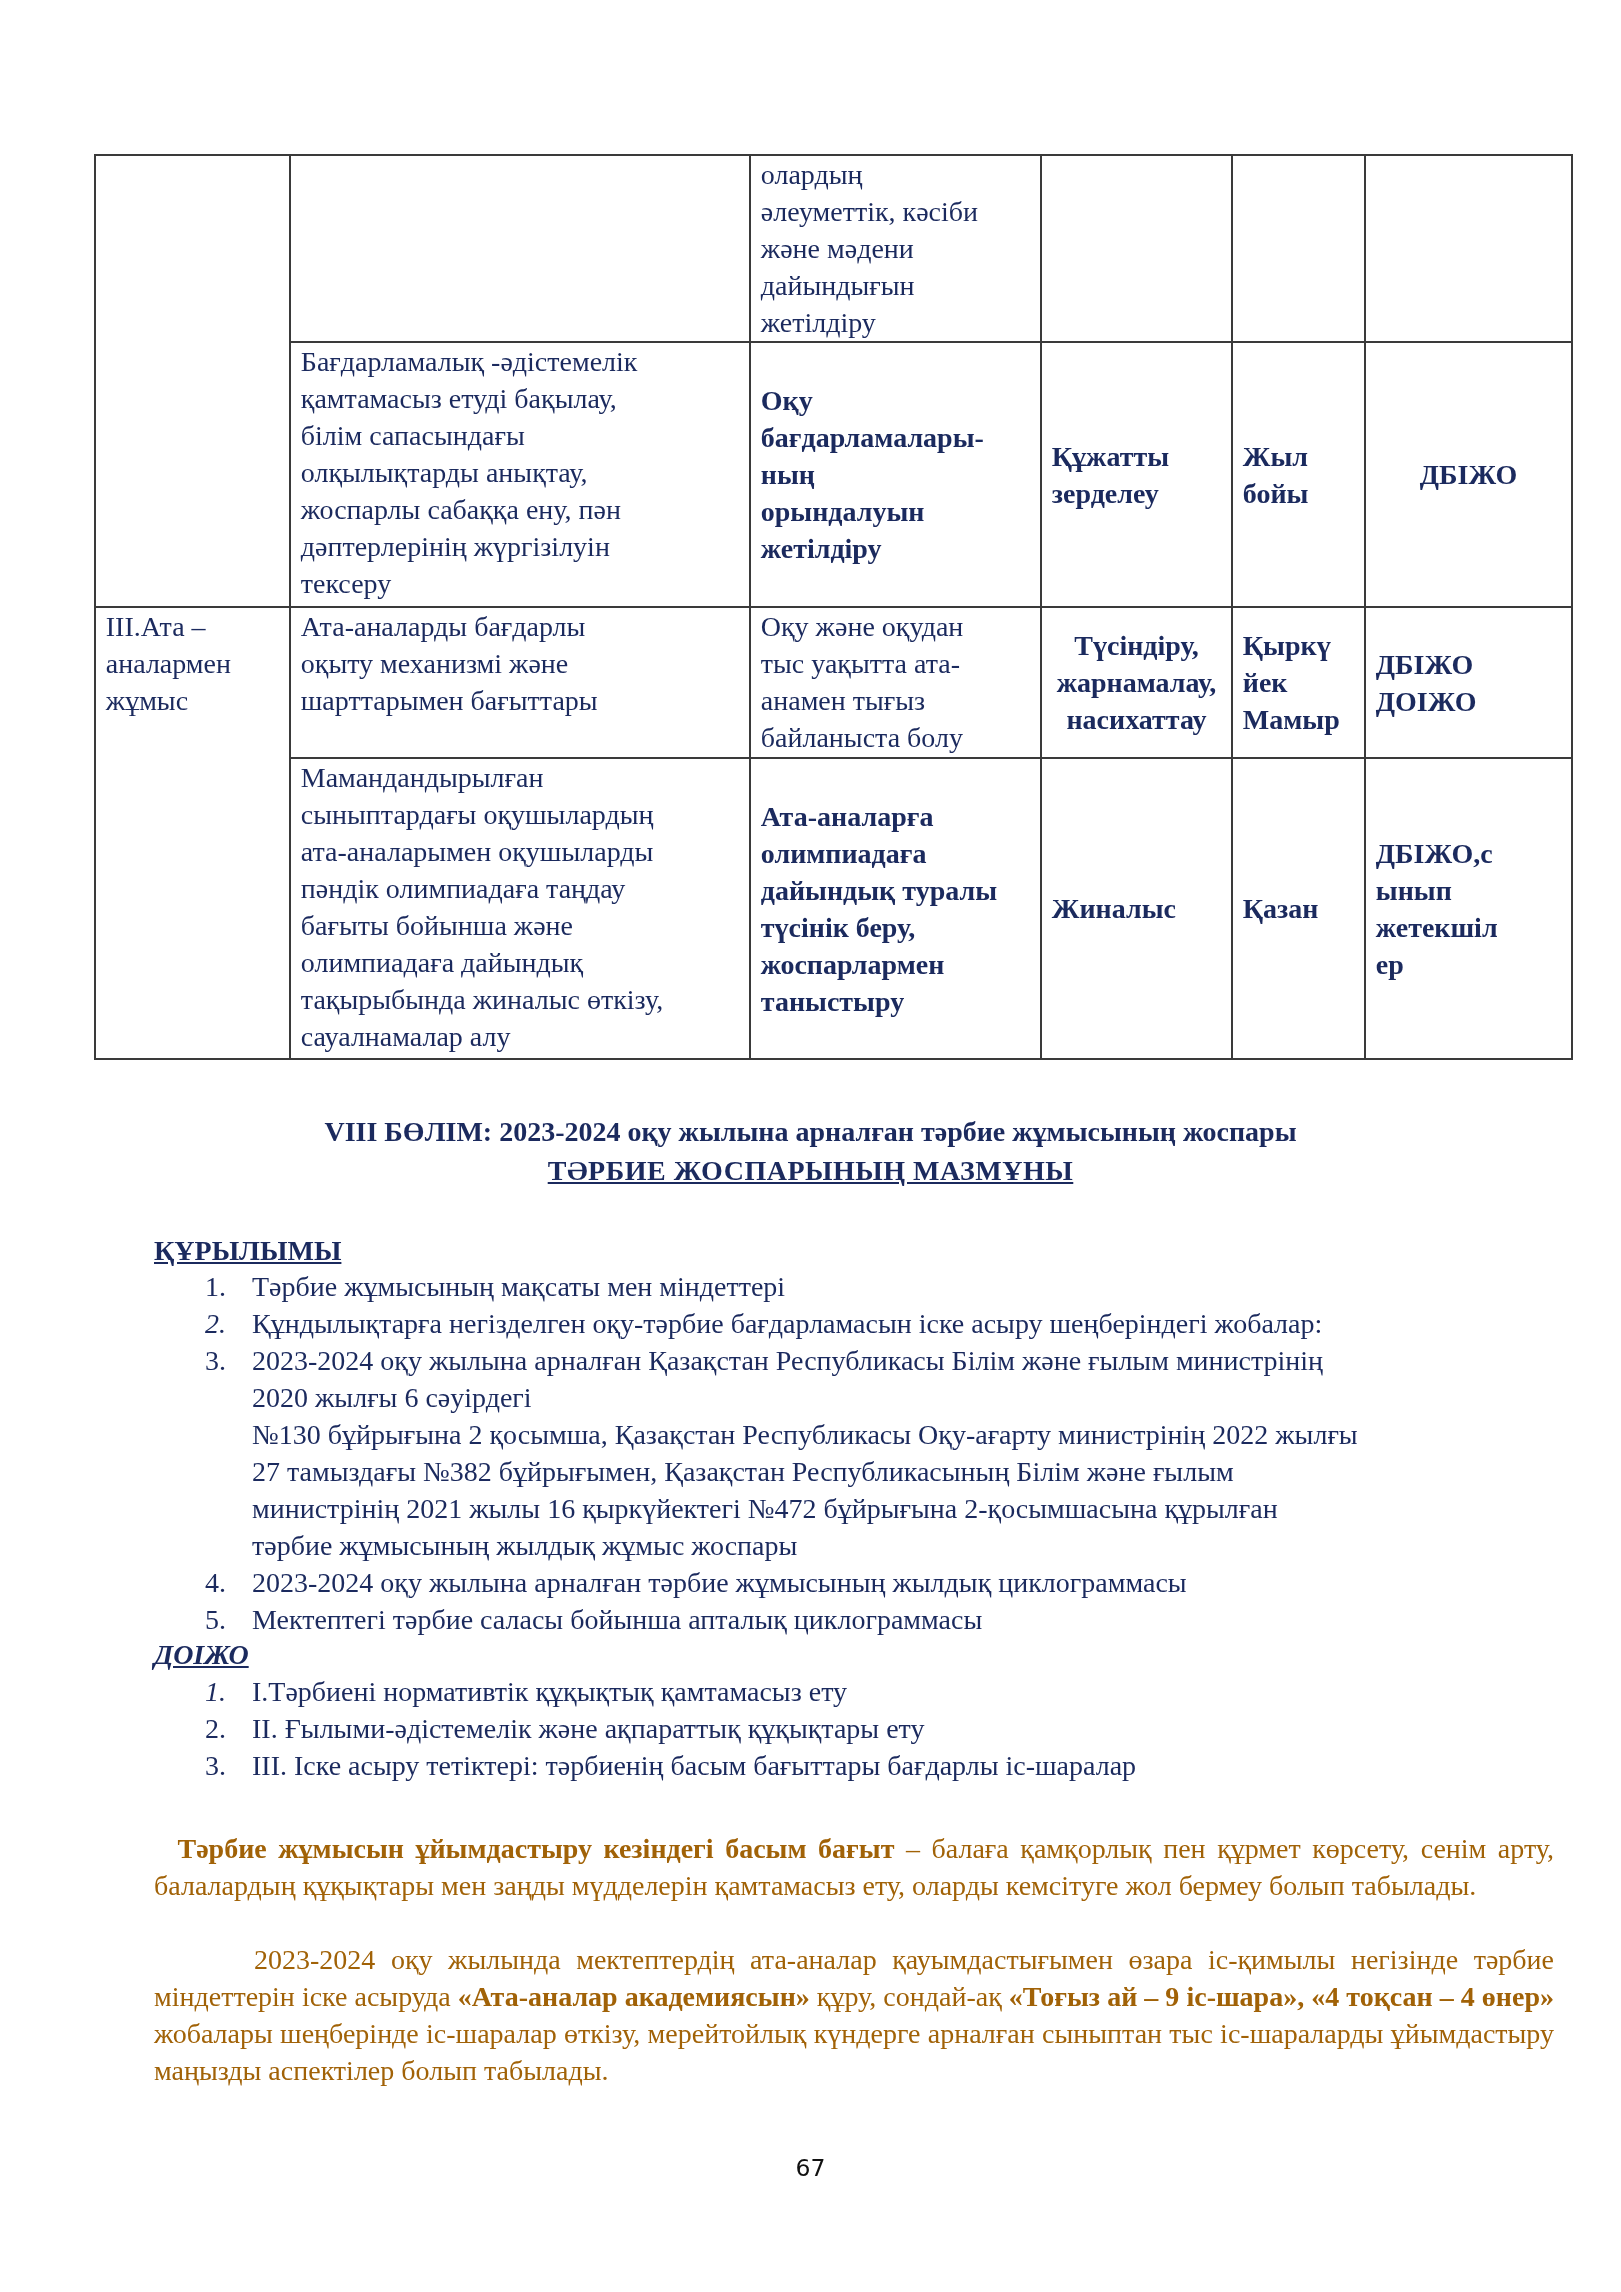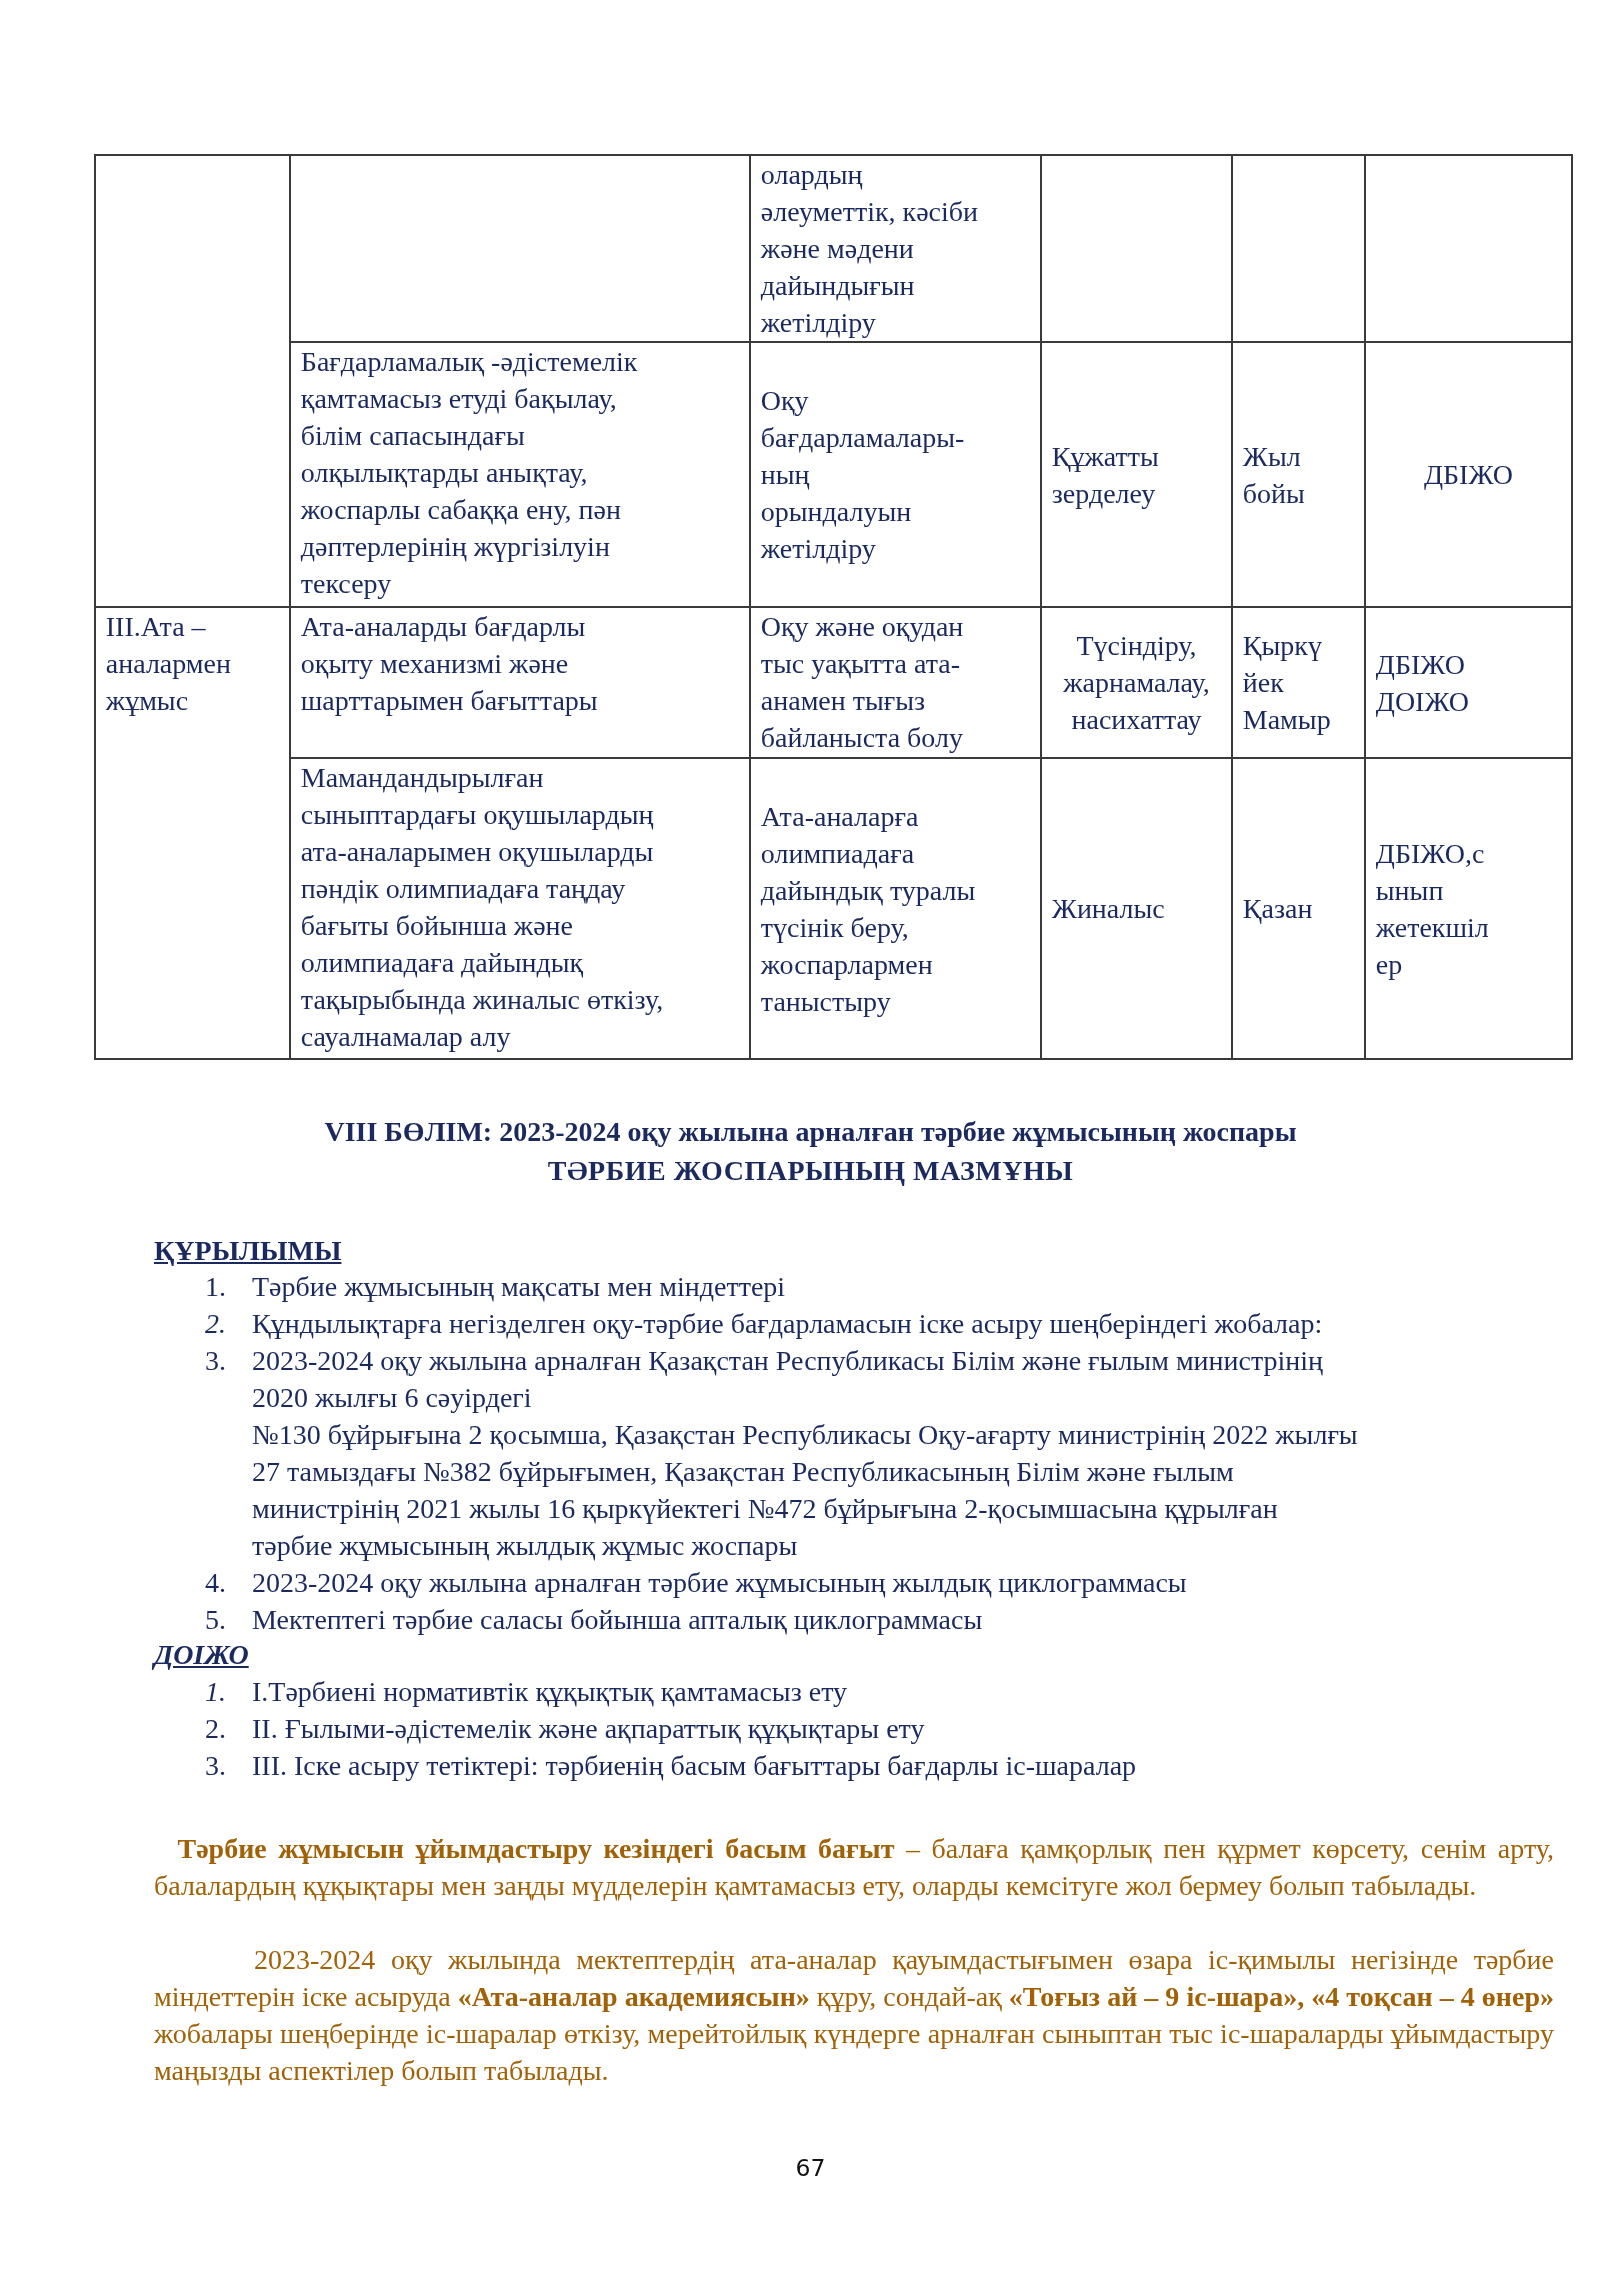--- a/index.html
+++ b/index.html
@@ -5,28 +5,28 @@
   html, body { margin: 0; padding: 0; background: #ffffff; }
   body { width: 1621px; height: 2293px; position: relative; overflow: hidden;
          font-family: "Liberation Serif", "DejaVu Serif", serif; color: #1b2a5e; }
   .page { position: absolute; left: 0; top: 0; width: 1621px; height: 2293px; }
 
   
   table.plan { position: absolute; left: 94px; top: 154px; width: 1477px;
                border-collapse: collapse; table-layout: fixed; }
   table.plan td { border: 2.5px solid #3a3a3a; vertical-align: top; padding: 0 9.8px;
                   font-size: 28px; line-height: 37px; color: #1b2a5e; }
-  table.plan td.mid { vertical-align: middle; }
+  table.plan td.mid { vertical-align: middle; font-weight: bold; }
   table.plan td.c { text-align: center; }
   .cell-text { white-space: pre-line; }
 
   
   .section-title { position: absolute; left: 0; width: 1621px; text-align: center;
                    font-weight: bold; font-size: 28px; line-height: 37px; color: #1b2a5e; }
-  .sub-title { letter-spacing: 0.5px; }
+  .sub-title { letter-spacing: 0.5px; text-decoration: underline; }
   .under-head { position: absolute; left: 154px; font-weight: bold; text-decoration: underline;
                 font-size: 28px; line-height: 37px; color: #1b2a5e; }
   .under-head.italic { font-style: italic; }
 
   ol.list { position: absolute; left: 154px; margin: 0; padding: 0; list-style: none;
             font-size: 28px; line-height: 37px; color: #1b2a5e; }
   ol.list li { position: relative; padding-left: 98px; }
   ol.list li .num { position: absolute; left: 51px; top: 0; }
   ol.list li .num.it { font-style: italic; }
 

